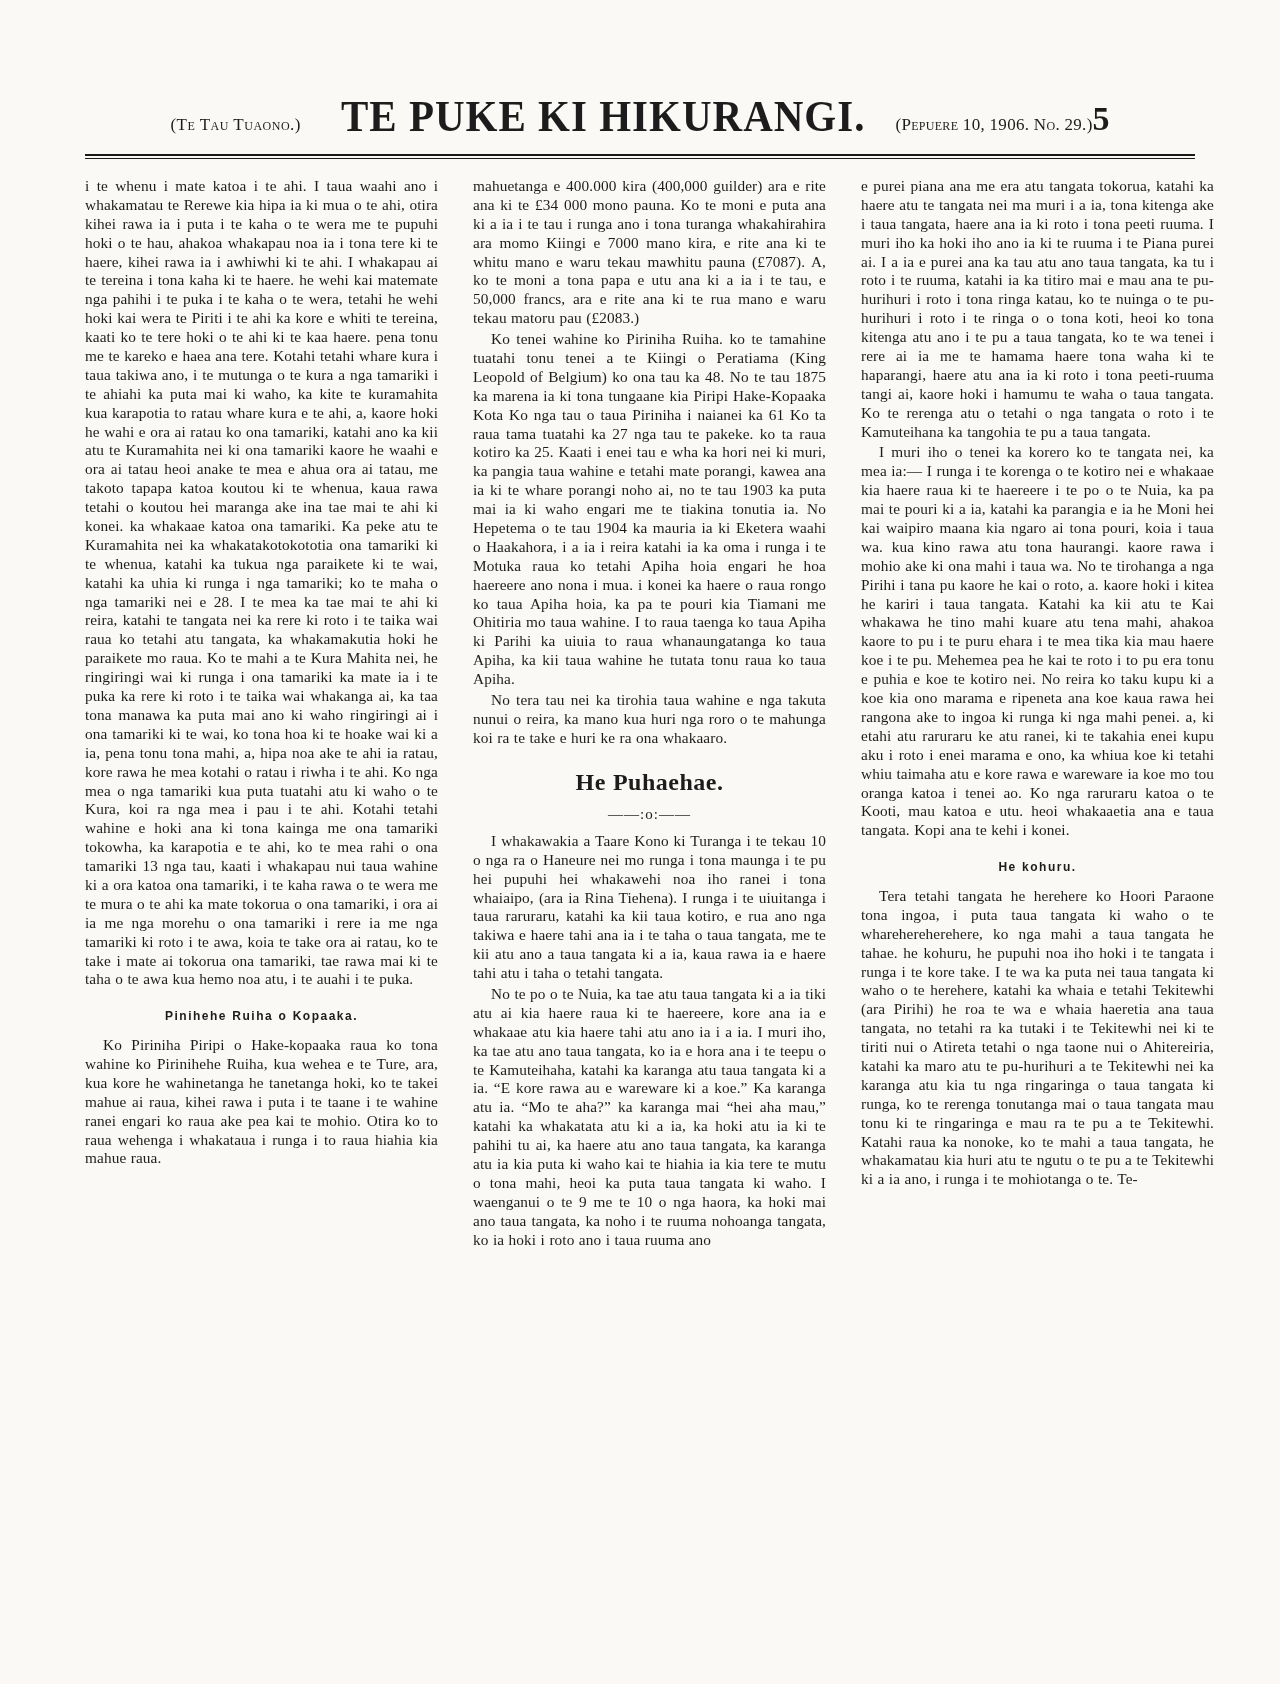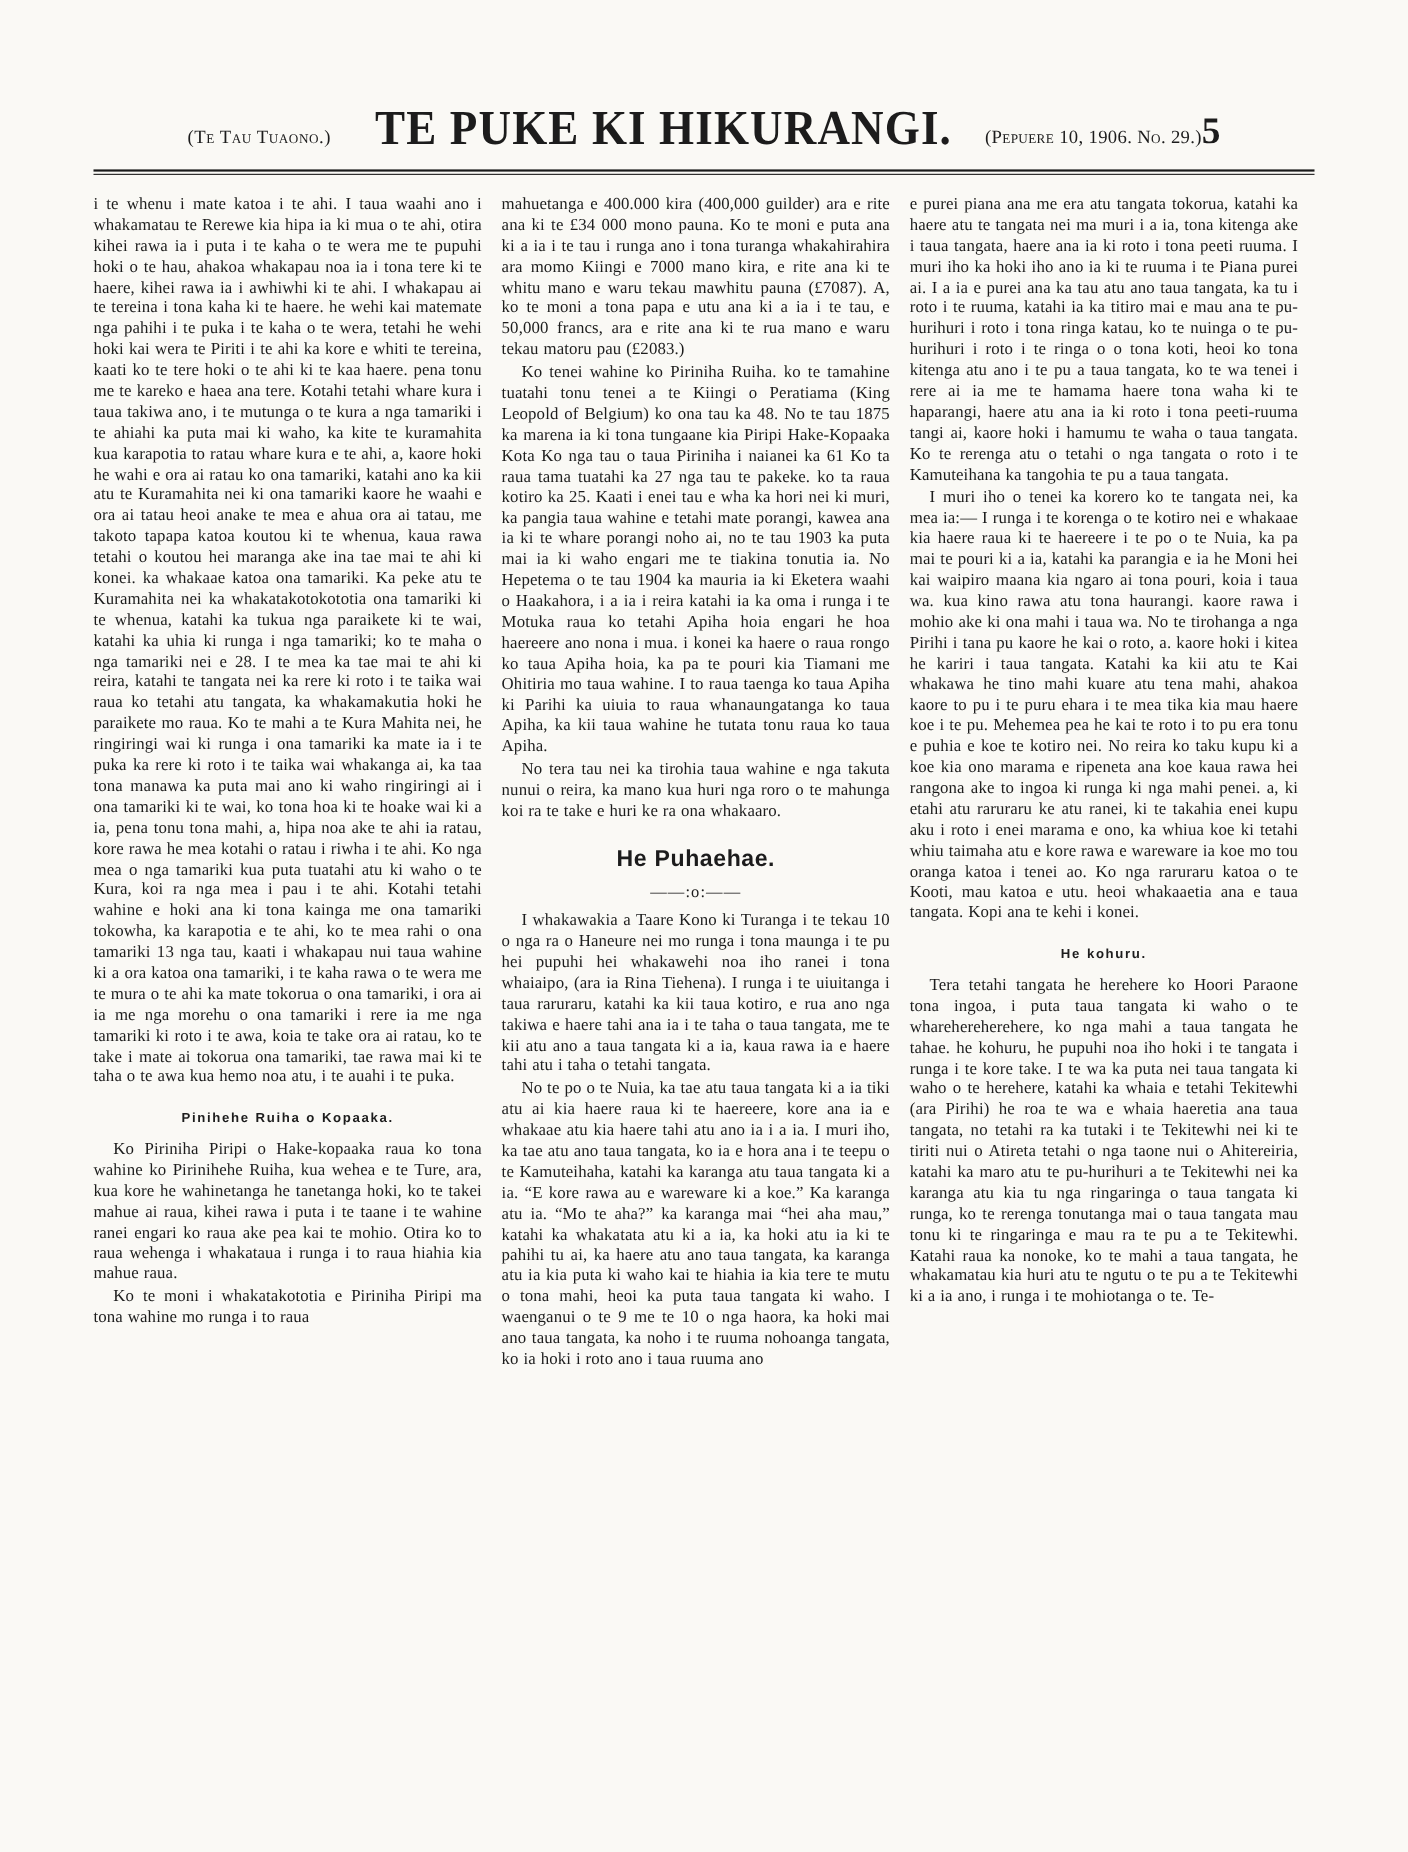--- a/index.html
+++ b/index.html
@@ -52,21 +52,21 @@
   }
   .masthead-rule {
     margin-top: 14px;
     border-top: 2px solid #1a1a1a;
     border-bottom: 1px solid #1a1a1a;
     height: 2px;
   }
   
   .columns {
     display: flex;
-    gap: 18px;
+    gap: 35px;
     margin-top: 18px;
   }
   .column {
     width: 353px;
     flex: 0 0 353px;
     text-align: justify;
     font-size: 15.3px;
     line-height: 1.235;
     letter-spacing: 0.1px;
     word-spacing: 0.5px;
@@ -83,22 +83,22 @@
     text-align: center;
     margin: 20px 0 12px 0;
     font-weight: bold;
   }
   .article-heading.sans {
     font-family: "Liberation Sans", sans-serif;
     font-size: 12px;
     letter-spacing: 1.5px;
   }
   .article-heading.serif {
-    font-family: Liberation Sans, sans-serif;
-    font-size: 21px;
+    font-family: Liberation Serif, serif;
+    font-size: 24px;
     letter-spacing: 0.5px;
   }
   .ornament {
     text-align: center;
     margin: -4px 0 8px 0;
     font-size: 15px;
     letter-spacing: 1px;
   }
 </style>
 </head>
@@ -113,21 +113,20 @@
     <span class="masthead-page-number">5</span>
   </div>
 
   <div class="masthead-rule"></div>
 
   <div class="columns" id="columns">
       <div class="column">
         <p class="body-paragraph">i te whenu i mate katoa i te ahi. I taua waahi ano i whakamatau te Rerewe kia hipa ia ki mua o te ahi, otira kihei rawa ia i puta i te kaha o te wera me te pupuhi hoki o te hau, ahakoa whakapau noa ia i tona tere ki te haere, kihei rawa ia i awhiwhi ki te ahi. I whakapau ai te tereina i tona kaha ki te haere. he wehi kai matemate nga pahihi i te puka i te kaha o te wera, tetahi he wehi hoki kai wera te Piriti i te ahi ka kore e whiti te tereina, kaati ko te tere hoki o te ahi ki te kaa haere. pena tonu me te kareko e haea ana tere.  Kotahi tetahi whare kura i taua takiwa ano, i te mutunga o te kura a nga tamariki i te ahiahi ka puta mai ki waho, ka kite te kuramahita kua karapotia to ratau whare kura e te ahi, a, kaore hoki he wahi e ora ai ratau ko ona tamariki, katahi ano ka kii atu te Kuramahita nei ki ona tamariki kaore he waahi e ora ai tatau heoi anake te mea e ahua ora ai tatau, me takoto tapapa katoa koutou ki te whenua, kaua rawa tetahi o koutou hei maranga ake ina tae mai te ahi ki konei. ka whakaae katoa ona tamariki. Ka peke atu te Kuramahita nei ka whakatakotokototia ona tamariki ki te whenua, katahi ka tukua nga paraikete ki te wai, katahi ka uhia ki runga i nga tamariki; ko te maha o nga tamariki nei e 28.  I te mea ka tae mai te ahi ki reira, katahi te tangata nei ka rere ki roto i te taika wai raua ko tetahi atu tangata, ka whakamakutia hoki he paraikete mo raua.  Ko te mahi a te Kura Mahita nei, he ringiringi wai ki runga i ona tamariki ka mate ia i te puka ka rere ki roto i te taika wai whakanga ai, ka taa tona manawa ka puta mai ano ki waho ringiringi ai i ona tamariki ki te wai, ko tona hoa ki te hoake wai ki a ia, pena tonu tona mahi, a, hipa noa ake te ahi ia ratau, kore rawa he mea kotahi o ratau i riwha i te ahi.  Ko nga mea o nga tamariki kua puta tuatahi atu ki waho o te Kura, koi ra nga mea i pau i te ahi.  Kotahi tetahi wahine e hoki ana ki tona kainga me ona tamariki tokowha, ka karapotia e te ahi, ko te mea rahi o ona tamariki 13 nga tau, kaati i whakapau nui taua wahine ki a ora katoa ona tamariki, i te kaha rawa o te wera me te mura o te ahi ka mate tokorua o ona tamariki, i ora ai ia me nga morehu o ona tamariki i rere ia me nga tamariki ki roto i te awa, koia te take    ora ai ratau, ko te take i mate ai    tokorua ona tamariki, tae rawa mai ki te taha o te awa kua hemo noa atu, i te auahi i te puka.</p>
         <h2 class="article-heading sans">Pinihehe Ruiha o Kopaaka.</h2>
         <p class="body-paragraph indent">Ko Piriniha Piripi o Hake-kopaaka raua ko tona wahine ko Pirinihehe Ruiha, kua wehea e te Ture, ara, kua kore he wahinetanga he tanetanga hoki, ko te takei mahue ai raua, kihei rawa i puta i te taane i te wahine ranei engari ko raua ake pea kai te mohio. Otira ko to raua wehenga i whakataua i runga i to raua hiahia kia mahue raua.</p>
-        <p class="body-paragraph indent">Ko te moni i whakatakototia e Piriniha Piripi ma tona wahine mo runga i to raua</p>
       </div>
       <div class="column">
         <p class="body-paragraph">mahuetanga e 400.000 kira (400,000 guilder) ara e rite ana ki te £34 000 mono pauna. Ko te moni e puta ana ki a ia i te tau i runga ano i tona turanga whakahirahira ara momo Kiingi e 7000 mano kira, e rite ana ki te whitu mano e waru tekau mawhitu pauna (£7087).  A, ko te moni a tona papa e utu ana ki a ia i te tau, e 50,000 francs, ara e rite ana ki te rua mano e waru tekau matoru pau (£2083.)</p>
         <p class="body-paragraph indent">Ko tenei wahine ko Piriniha Ruiha. ko te tamahine tuatahi tonu tenei a te Kiingi o Peratiama (King Leopold of Belgium) ko ona tau ka 48.  No te tau 1875 ka marena ia ki tona tungaane kia Piripi Hake-Kopaaka Kota  Ko nga tau o taua Piriniha i naianei ka 61  Ko ta raua tama tuatahi ka 27 nga tau te pakeke. ko ta raua kotiro ka 25.  Kaati i enei tau e wha ka hori nei ki muri, ka pangia taua wahine e tetahi mate porangi, kawea ana ia ki te whare porangi noho ai, no te tau 1903 ka puta mai ia ki waho engari me te tiakina tonutia ia. No Hepetema o te tau 1904 ka mauria ia ki Eketera waahi o Haakahora, i a ia i reira katahi ia ka oma i runga i te Motuka raua ko tetahi Apiha hoia engari he hoa haereere ano nona i mua. i konei ka haere o raua rongo ko taua Apiha hoia, ka pa te pouri kia Tiamani me Ohitiria mo taua wahine.  I to raua taenga ko taua Apiha ki Parihi ka uiuia to raua whanaungatanga ko taua Apiha, ka kii taua wahine he tutata tonu raua ko taua Apiha.</p>
         <p class="body-paragraph indent">No tera tau nei ka tirohia taua wahine e nga takuta nunui o reira, ka mano kua huri nga roro o te mahunga koi ra te take e huri ke ra ona whakaaro.</p>
         <h2 class="article-heading serif">He Puhaehae.</h2>
         <div class="ornament">——:o:——</div>
         <p class="body-paragraph indent">I whakawakia a Taare Kono ki Turanga i te tekau 10 o nga ra o Haneure nei mo runga i tona maunga i te pu hei pupuhi hei whakawehi noa iho ranei i tona whaiaipo, (ara ia Rina Tiehena).  I runga i te uiuitanga i taua raruraru, katahi ka kii taua kotiro, e rua ano nga takiwa e haere tahi ana ia i te taha o taua tangata, me te kii atu ano a taua tangata ki a ia, kaua rawa ia e haere tahi atu i taha o tetahi tangata.</p>
         <p class="body-paragraph indent">No te po o te Nuia, ka tae atu taua tangata ki a ia tiki atu ai kia haere raua ki te haereere, kore ana ia e whakaae atu kia haere tahi atu ano ia i a ia.  I muri iho, ka tae atu ano taua tangata, ko ia e hora ana i te teepu o te Kamuteihaha, katahi ka karanga atu taua tangata ki a ia.  “E kore rawa au e wareware ki a koe.”  Ka karanga atu ia.  “Mo te aha?” ka karanga mai “hei aha mau,” katahi ka whakatata atu ki a ia, ka hoki atu ia ki te pahihi tu ai, ka haere atu ano taua tangata, ka karanga atu ia kia puta ki waho kai te hiahia ia kia tere te mutu o tona mahi, heoi ka puta taua tangata ki waho.  I waenganui o te 9 me te 10 o nga haora, ka hoki mai ano taua tangata, ka noho i te ruuma nohoanga tangata, ko ia hoki i roto ano i taua ruuma ano</p>
       </div>

